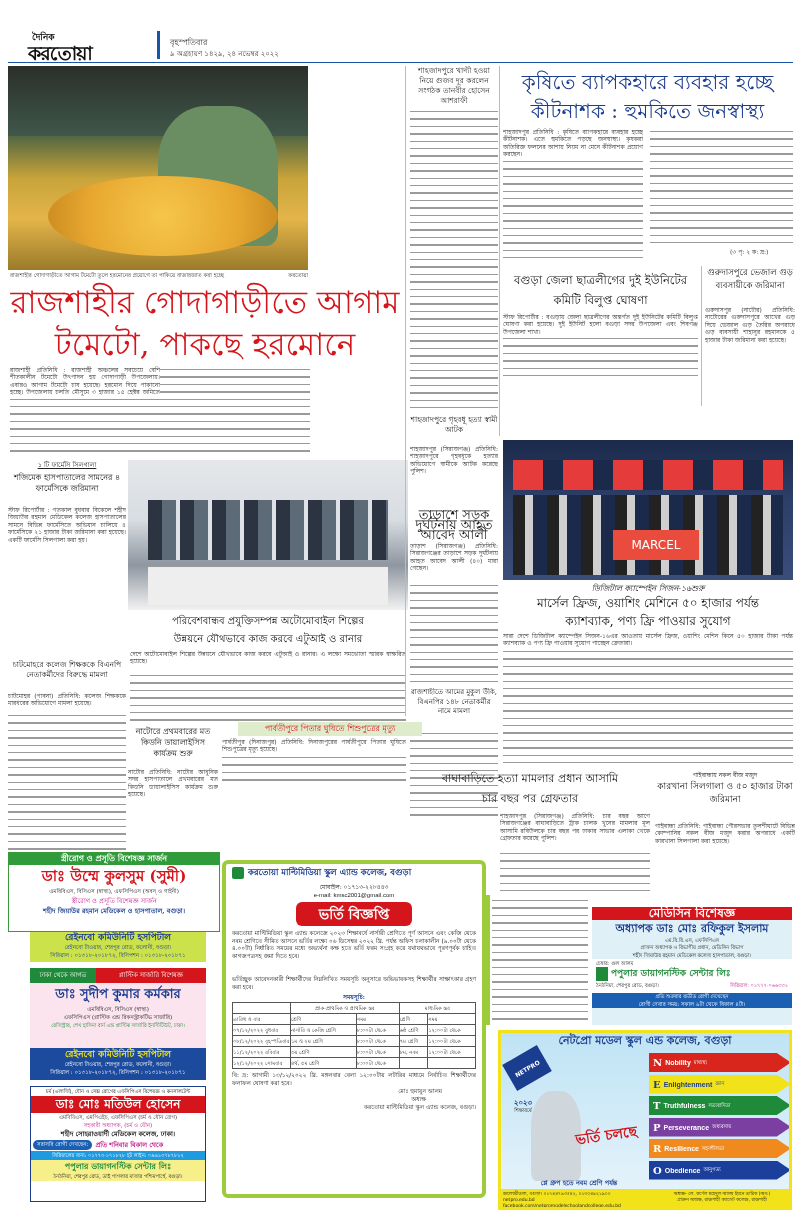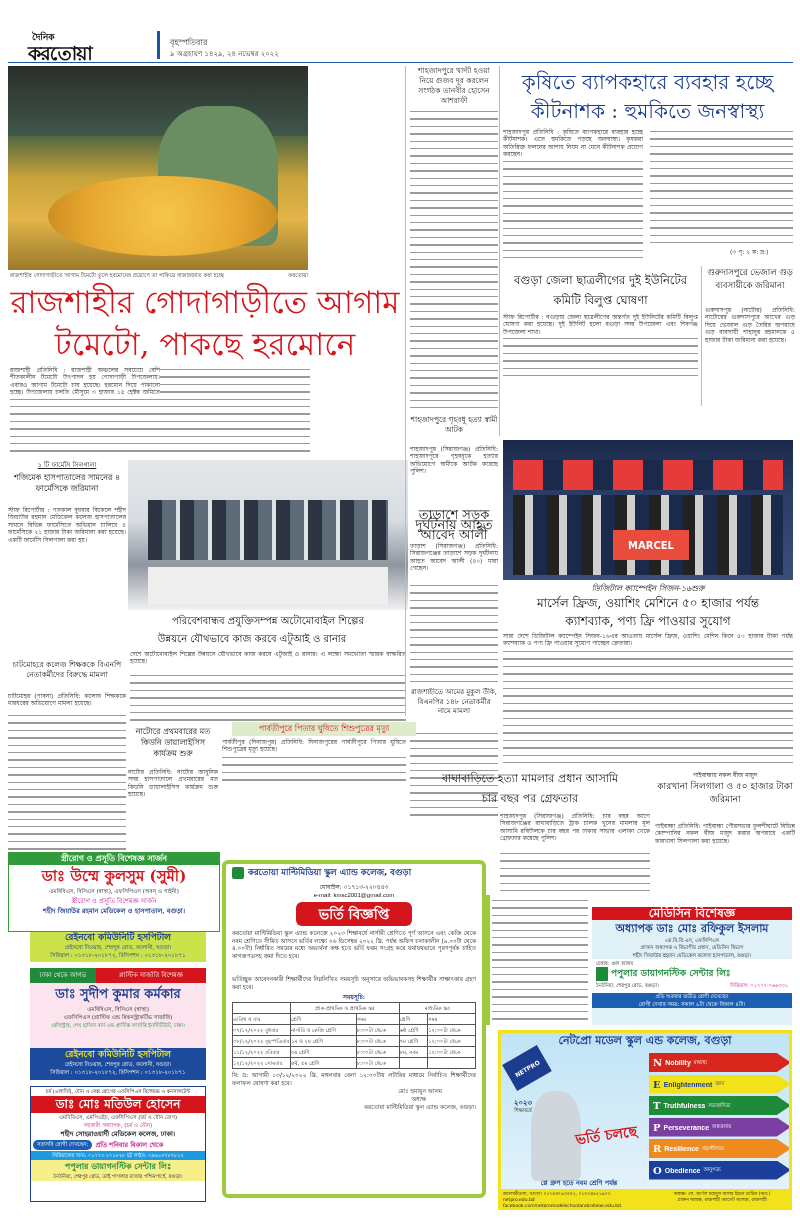--- a/index.html
+++ b/index.html
@@ -74,46 +74,46 @@
 <div class="abs hl" style="left:8px;top:460px;width:118px;height:10px;font-size:6.5px;text-decoration:underline">১ টি ফার্মেসি সিলগালা</div>
 <div class="abs hl" style="left:8px;top:472px;width:118px;height:32px;font-size:8px;line-height:11px;color:#111">শজিমেক হাসপাতালের সামনের ৪ ফার্মেসিকে জরিমানা</div>
 <div class="abs txt" style="left:8px;top:506px;width:118px;height:150px">স্টাফ রিপোর্টার : গতকাল বুধবার বিকেলে শহীদ জিয়াউর রহমান মেডিকেল কলেজ হাসপাতালের সামনে বিভিন্ন ফার্মেসিতে অভিযান চালিয়ে ৪ ফার্মেসিকে ২১ হাজার টাকা জরিমানা করা হয়েছে। একটি ফার্মেসি সিলগালা করা হয়।</div>
 
 <div class="abs photo" style="left:128px;top:460px;width:280px;height:150px;background:linear-gradient(180deg,#e5e7ea 0%,#d8dde2 40%,#8e96a0 70%,#f2f2f2 100%)">
   <div class="abs" style="left:20px;top:40px;width:240px;height:60px;background:repeating-linear-gradient(90deg,#2b3440 0 14px,#5d6b78 14px 28px,#dfe3e8 28px 32px)"></div>
   <div class="abs" style="left:20px;top:105px;width:240px;height:40px;background:#eeeeee;border-top:2px solid #999"></div>
 </div>
 
 <div class="abs hl" style="left:128px;top:612px;width:280px;height:18px;font-size:10px;line-height:18px;color:#111">পরিবেশবান্ধব প্রযুক্তিসম্পন্ন অটোমোবাইল শিল্পের</div>
-<div class="abs hl" style="left:112px;top:630px;width:280px;height:18px;font-size:10px;line-height:18px;color:#111">উন্নয়নে যৌথভাবে কাজ করবে এটুআই ও রানার</div>
+<div class="abs hl" style="left:128px;top:630px;width:280px;height:18px;font-size:10px;line-height:18px;color:#111">উন্নয়নে যৌথভাবে কাজ করবে এটুআই ও রানার</div>
 <div class="abs txt" style="left:130px;top:650px;width:276px;height:22px">দেশে অটোমোবাইল শিল্পের উন্নয়নে যৌথভাবে কাজ করবে এটুআই ও রানার। এ লক্ষ্যে সমঝোতা স্মারক স্বাক্ষরিত হয়েছে।</div>
 <div class="abs txt lines" style="left:130px;top:672px;width:276px;height:52px"></div>
 
 <div class="abs hl" style="left:410px;top:510px;width:88px;height:30px;font-size:13px;line-height:10px;color:#111">তাড়াশে সড়ক দুর্ঘটনায় আহত আবেদ আলী মারা গেছেন</div>
 <div class="abs txt" style="left:410px;top:542px;width:88px;height:40px">তাড়াশ (সিরাজগঞ্জ) প্রতিনিধি: সিরাজগঞ্জের তাড়াশে সড়ক দুর্ঘটনায় আহত আবেদ আলী (৪০) মারা গেছেন।</div>
 <div class="abs txt lines" style="left:410px;top:582px;width:88px;height:100px"></div>
 
 <div class="abs hl" style="left:410px;top:688px;width:88px;height:40px;font-size:7px;line-height:9.5px;color:#111">রাজশাহীতে আমের মুকুল উঁকি, বিএনপির ১৪৮ নেতাকর্মীর নামে মামলা</div>
 <div class="abs txt lines" style="left:410px;top:730px;width:88px;height:90px"></div>
 
 <div class="abs hl" style="left:8px;top:660px;width:118px;height:30px;font-size:7.5px;line-height:10px;color:#111">চাটমোহরে কলেজ শিক্ষককে বিএনপি নেতাকর্মীদের বিরুদ্ধে মামলা</div>
 <div class="abs txt" style="left:8px;top:692px;width:118px;height:20px">চাটমোহর (পাবনা) প্রতিনিধি: কলেজ শিক্ষককে মারধরের অভিযোগে মামলা হয়েছে।</div>
 <div class="abs txt lines" style="left:8px;top:712px;width:118px;height:140px"></div>
 
 <div class="abs hl" style="left:128px;top:726px;width:90px;height:40px;font-size:8px;line-height:11px;color:#111">নাটোরে প্রথমবারের মত কিডনি ডায়ালাইসিস কার্যক্রম শুরু</div>
 <div class="abs txt" style="left:128px;top:768px;width:90px;height:84px">নাটোর প্রতিনিধি: নাটোর আধুনিক সদর হাসপাতালে প্রথমবারের মত কিডনি ডায়ালাইসিস কার্যক্রম শুরু হয়েছে।</div>
 
-<div class="abs hl" style="left:232px;top:722px;width:184px;height:14px;font-size:8px;line-height:14px;background:#dfeccb;color:#d4151c">পার্বতীপুরে পিতার ঘুষিতে শিশুপুত্রের মৃত্যু</div>
+<div class="abs hl" style="left:238px;top:722px;width:184px;height:14px;font-size:8px;line-height:14px;background:#dfeccb;color:#d4151c">পার্বতীপুরে পিতার ঘুষিতে শিশুপুত্রের মৃত্যু</div>
 <div class="abs txt" style="left:222px;top:738px;width:184px;height:16px">পার্বতীপুর (দিনাজপুর) প্রতিনিধি: দিনাজপুরের পার্বতীপুরে পিতার ঘুষিতে শিশুপুত্রের মৃত্যু হয়েছে।</div>
 <div class="abs txt lines" style="left:222px;top:754px;width:184px;height:30px"></div>
 
 <div class="abs photo" style="left:503px;top:440px;width:290px;height:140px;background:linear-gradient(180deg,#1b2a4a 0%,#2c3d66 40%,#3b4e7a 100%)">
   <div class="abs" style="left:10px;top:20px;width:270px;height:30px;background:repeating-linear-gradient(90deg,#e63b3b 0 30px,#1b2a4a 30px 50px)"></div>
   <div class="abs" style="left:10px;top:55px;width:270px;height:80px;background:repeating-linear-gradient(90deg,#222 0 12px,#cfcfcf 12px 20px,#1b2a4a 20px 34px)"></div>
-  <div class="abs" style="left:110px;top:90px;width:76px;height:30px;background:#e94b3c;color:#fff;font-size:10px;font-weight:bold;display:flex;align-items:center;justify-content:center">MARCEL</div>
+  <div class="abs" style="left:110px;top:90px;width:86px;height:30px;background:#e94b3c;color:#fff;font-size:12px;font-weight:normal;display:flex;align-items:center;justify-content:center">MARCEL</div>
 </div>
 
 <div class="abs hl" style="left:503px;top:582px;width:290px;height:12px;font-size:8px;font-style:italic;color:#111">ডিজিটাল ক্যাম্পেইন সিজন-১৬শুরু</div>
 <div class="abs hl" style="left:503px;top:594px;width:290px;height:18px;font-size:12px;line-height:18px;color:#111">মার্সেল ফ্রিজ, ওয়াশিং মেশিনে ৫০ হাজার পর্যন্ত</div>
 <div class="abs hl" style="left:503px;top:612px;width:290px;height:18px;font-size:12px;line-height:18px;color:#111">ক্যাশব্যাক, পণ্য ফ্রি পাওয়ার সুযোগ</div>
 <div class="abs txt" style="left:503px;top:632px;width:290px;height:16px">সারা দেশে ডিজিটাল ক্যাম্পেইন সিজন-১৬এর আওতায় মার্সেল ফ্রিজ, ওয়াশিং মেশিন কিনে ৫০ হাজার টাকা পর্যন্ত ক্যাশব্যাক ও পণ্য ফ্রি পাওয়ার সুযোগ পাচ্ছেন ক্রেতারা।</div>
 <div class="abs txt lines" style="left:503px;top:648px;width:290px;height:118px"></div>
 
 <div class="abs hl" style="left:410px;top:770px;width:240px;height:18px;font-size:11px;line-height:18px;color:#111">বাঘাবাড়িতে হত্যা মামলার প্রধান আসামি</div>
 <div class="abs hl" style="left:410px;top:790px;width:240px;height:18px;font-size:11px;line-height:18px;color:#111">চার বছর পর গ্রেফতার</div>

